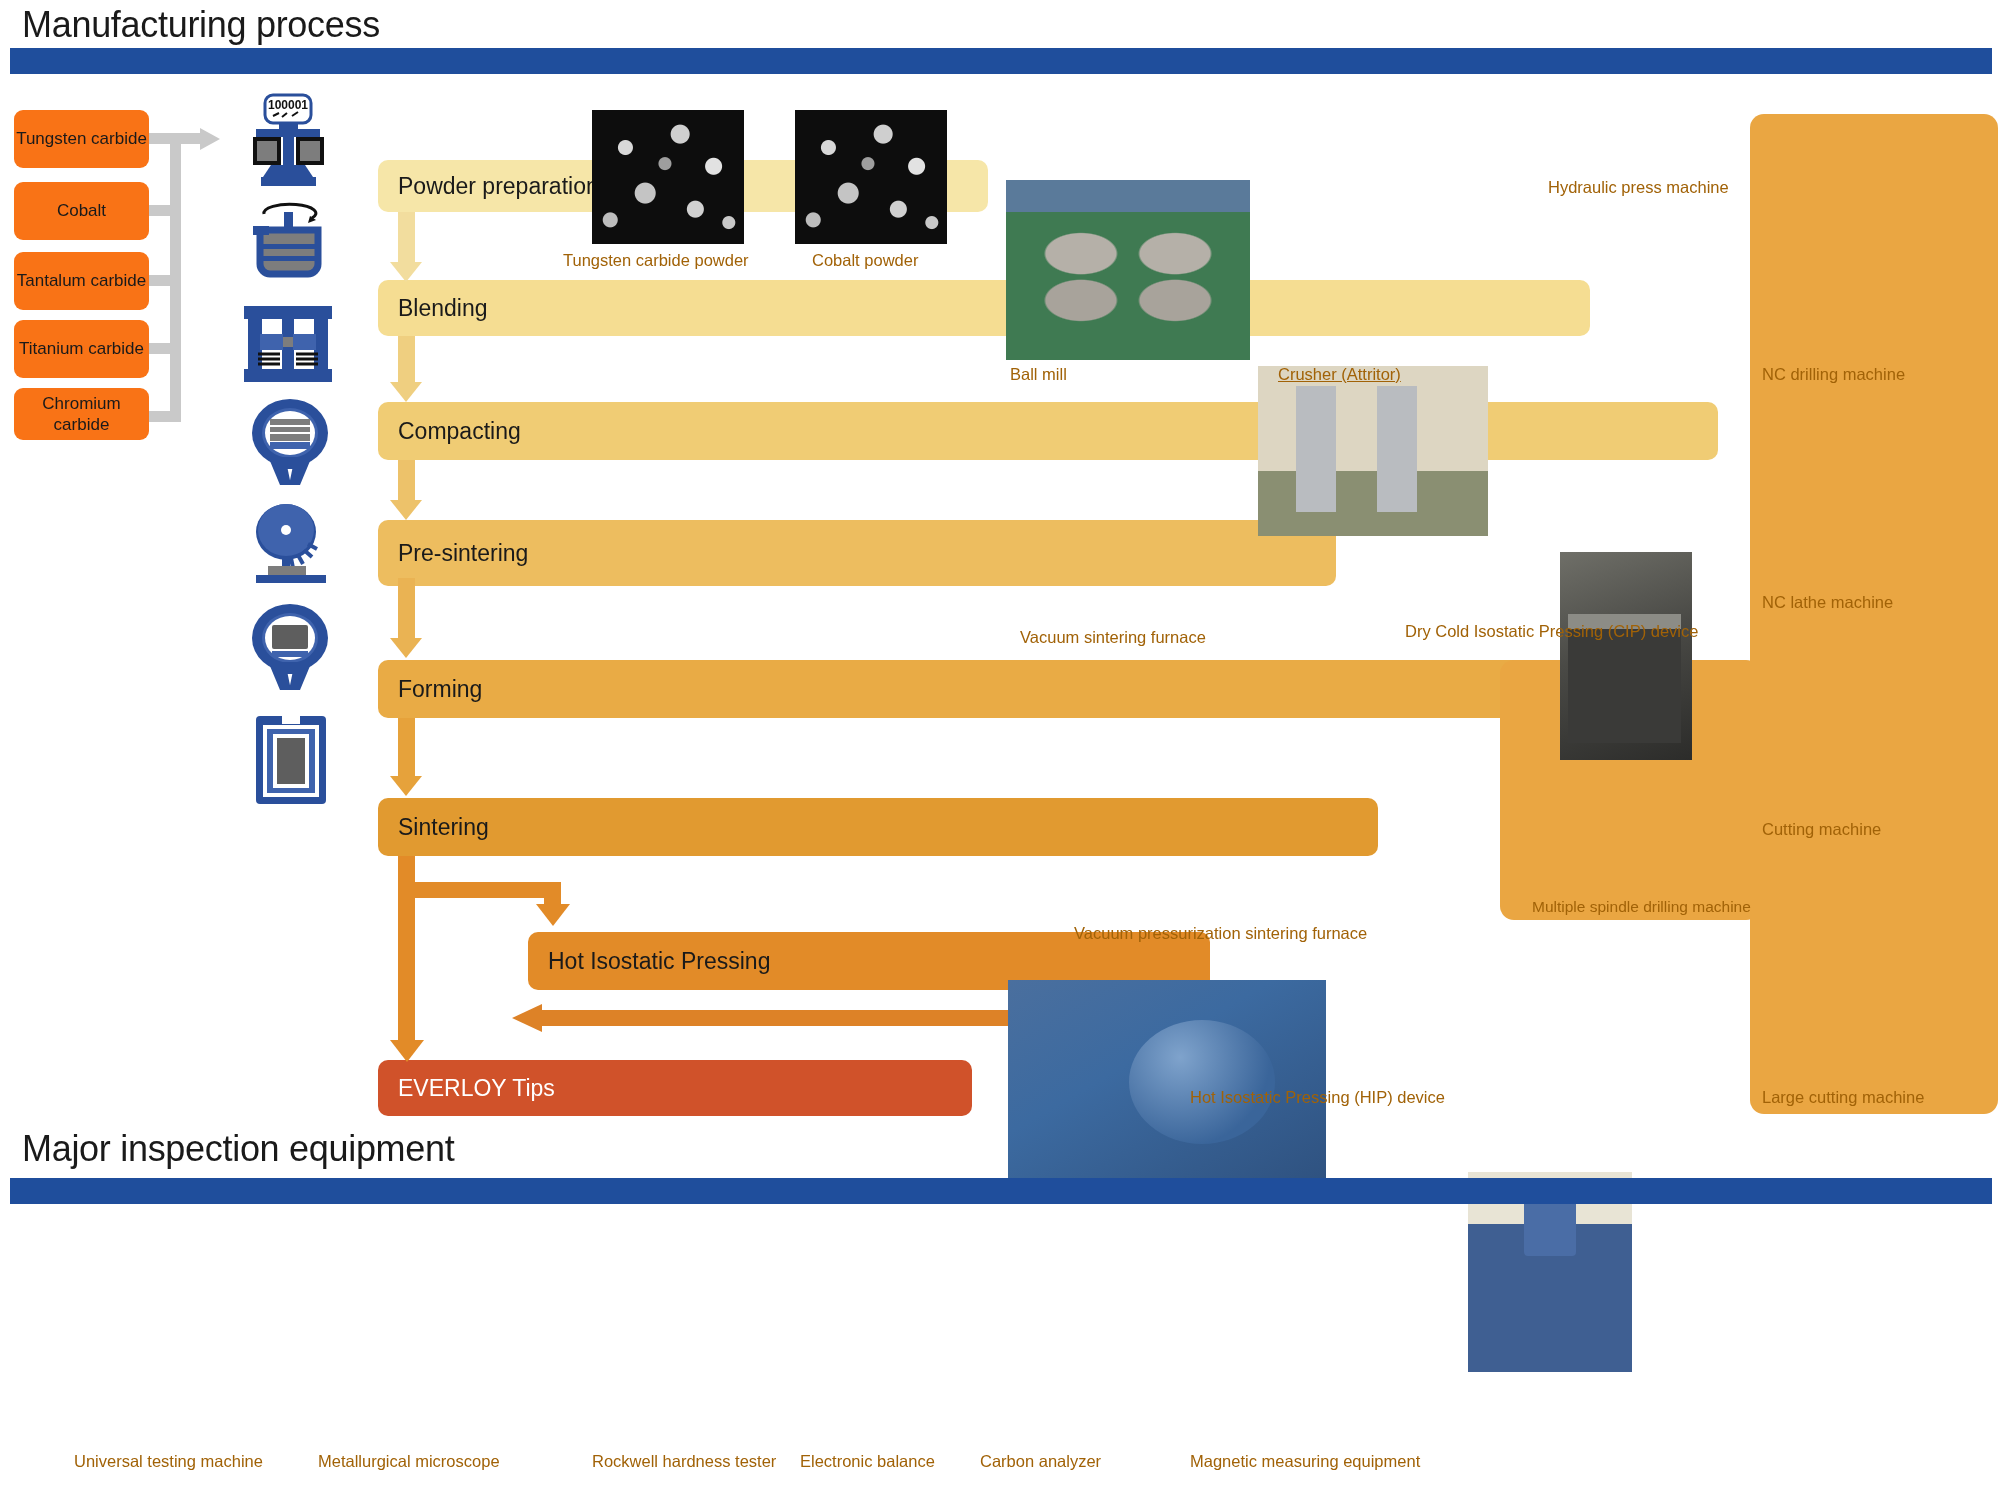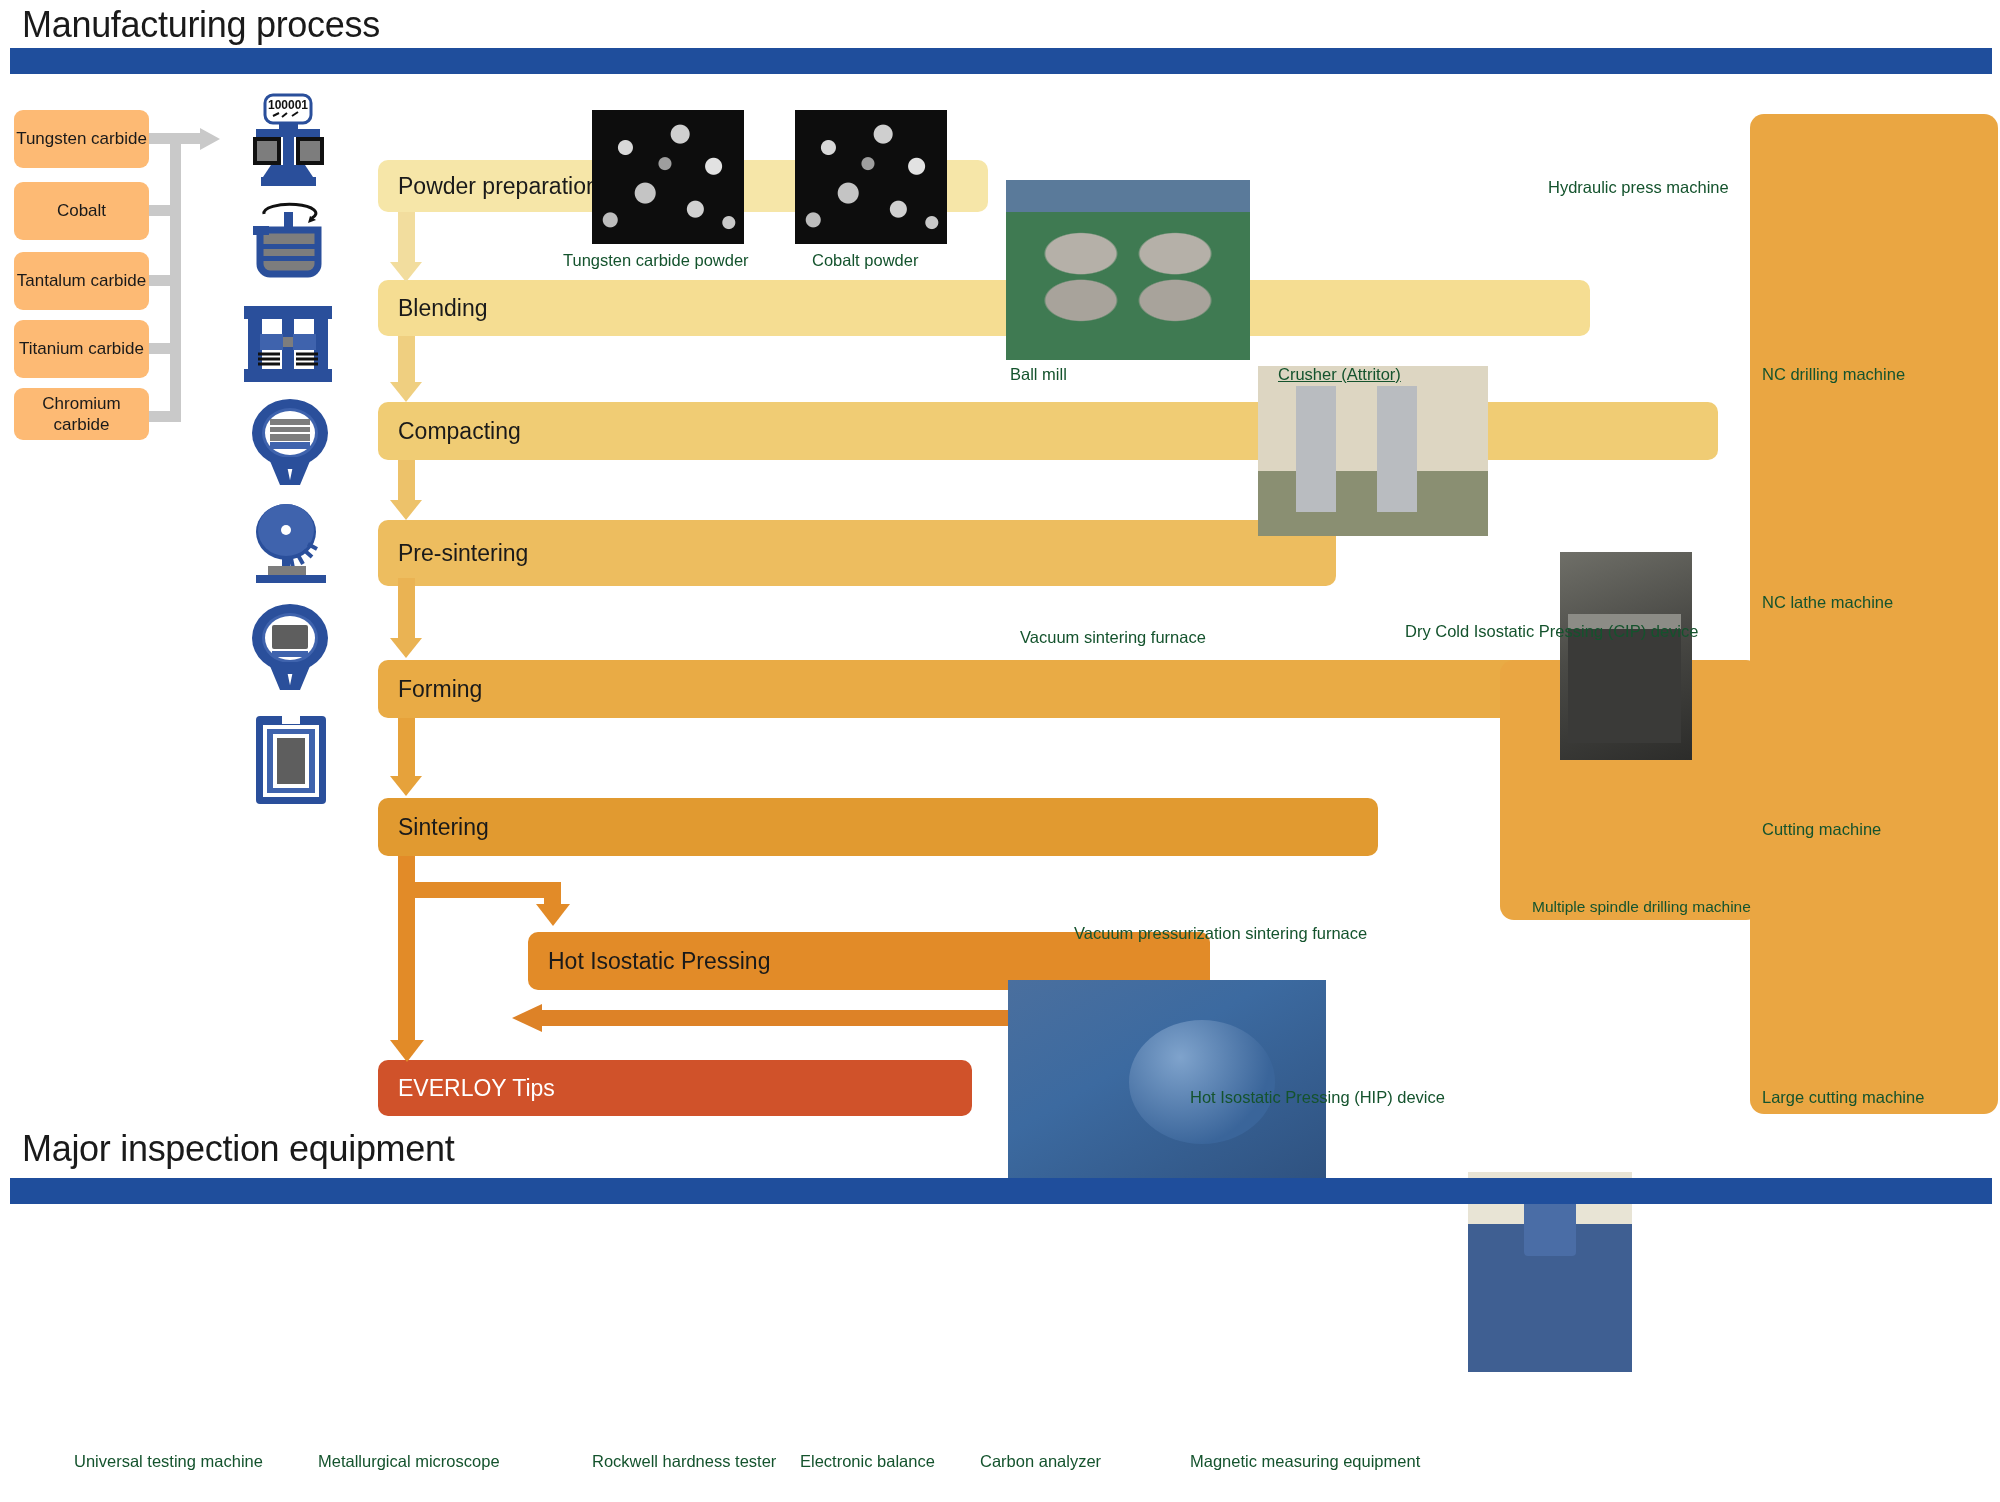--- a/index.html
+++ b/index.html
@@ -19,21 +19,21 @@
   }
   .blue-bar {
     position: absolute;
     background: #1f4e9c;
     height: 26px;
   }
 
   
   .mat-box {
     position: absolute;
-    background: #fdba74;
+    background: #f97316;
     border-radius: 9px;
     color: #1a1a1a;
     font-size: 17px;
     display: flex;
     align-items: center;
     justify-content: center;
     text-align: center;
     line-height: 1.25;
     width: 135px;
   }
@@ -57,21 +57,21 @@
   
   .photo {
     position: absolute;
     background-size: cover;
     background-position: center;
     overflow: hidden;
   }
   .caption {
     position: absolute;
     font-size: 16.5px;
-    color: #14532d;
+    color: #a16207;
     white-space: nowrap;
   }
   .caption.small { font-size: 15.5px; }
 
   
   .right-panel {
     position: absolute;
     background: #eaa642;
     border-radius: 14px;
   }

